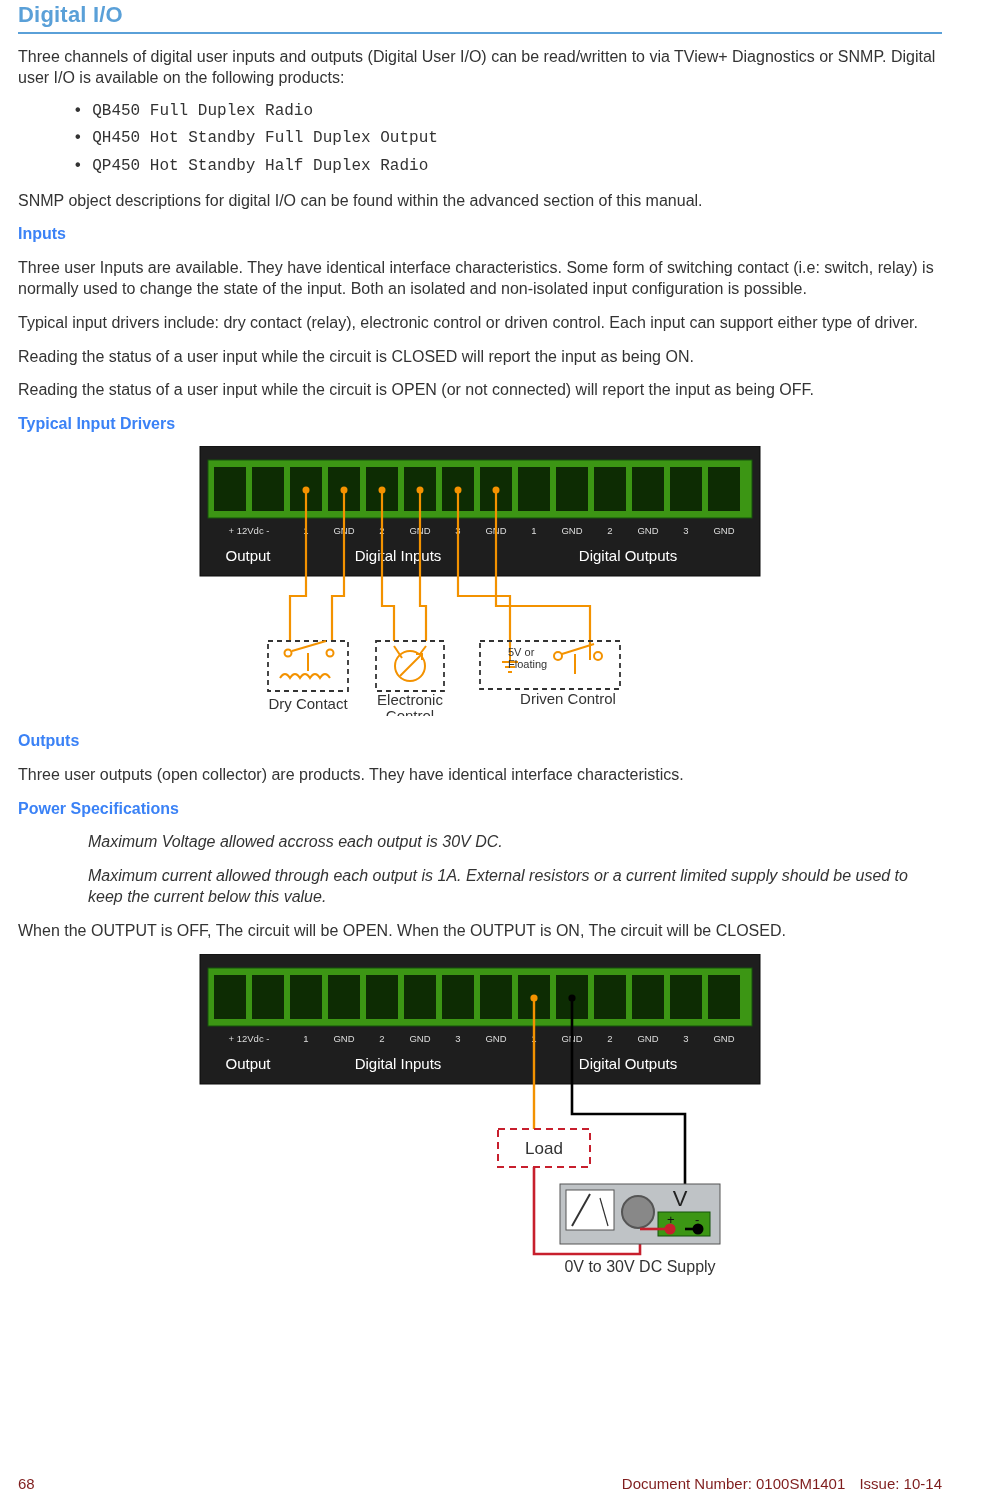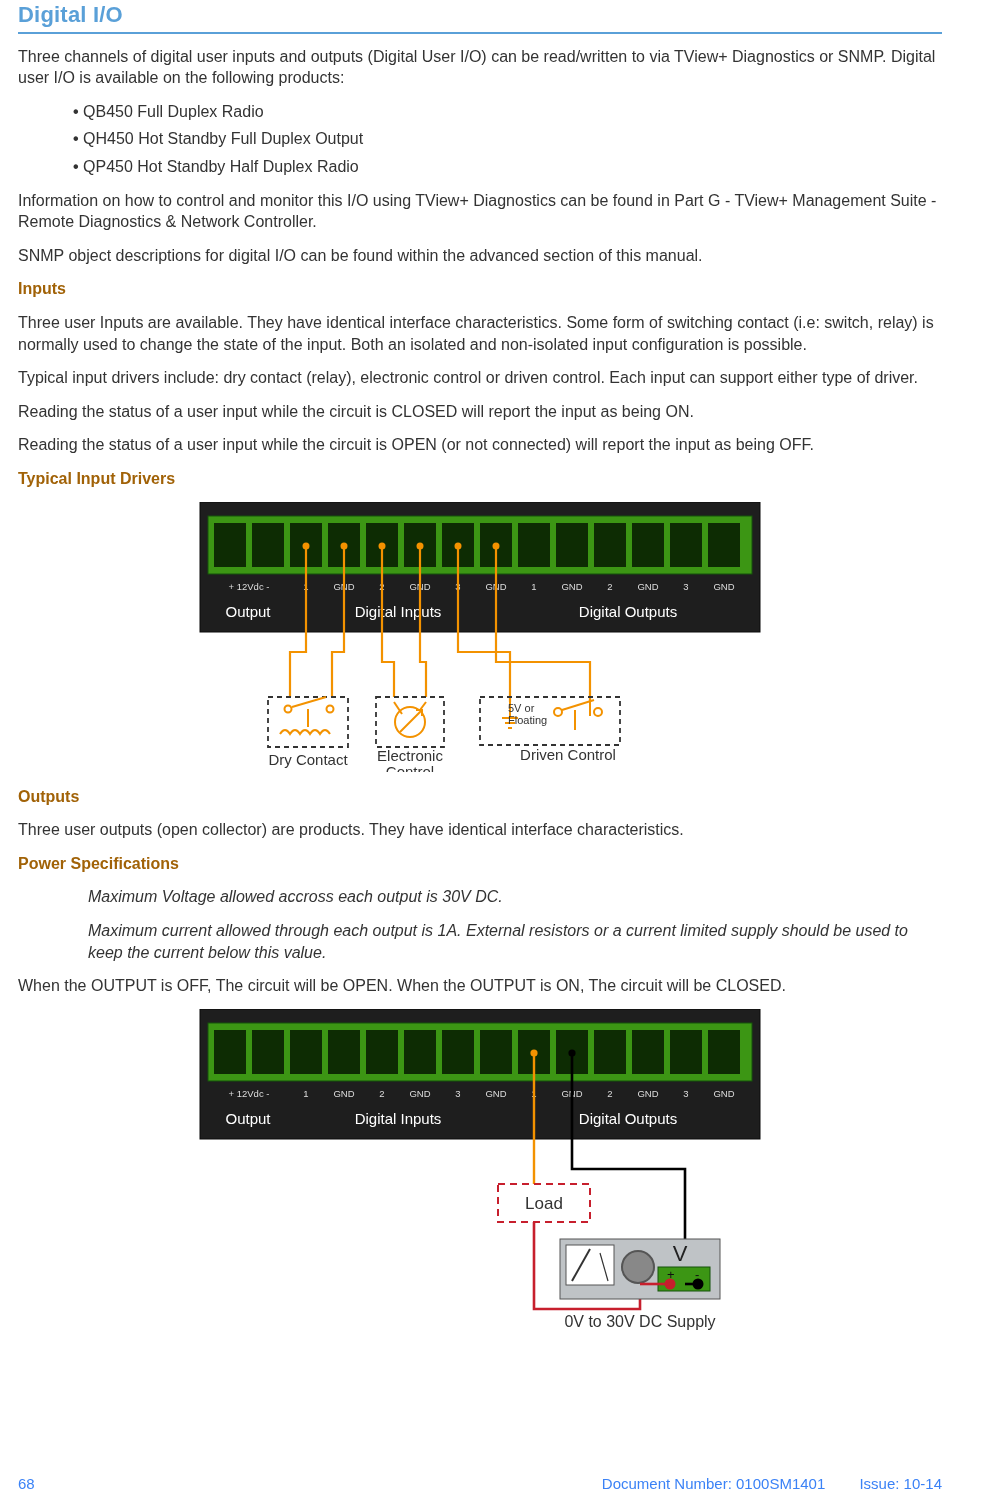--- a/index.html
+++ b/index.html
@@ -23,63 +23,62 @@
   h1.sec {
     font-size: 22px;
     font-weight: 700;
     color: #5aa0d8;
     padding-bottom: 2px;
     border-bottom: 2.5px solid #5aa0d8;
     margin: 0 0 12px 0;
     letter-spacing: .2px;
   }
   p { margin: 0 0 12px 0; }
-  .bold { font-weight: 700; color: #a16207; }
+  .bold { font-weight: 700; color: #3b82f6; }
   ul.bul {
     list-style: none;
     margin: 0 0 12px 0;
     padding: 0 0 0 55px;
   }
-  ul.bul li { margin: 0 0 6px 0; }
+  ul.bul li { margin: 0 0 6px 0; font-family: Liberation Mono, monospace; }
   ul.bul li::before {
     content: "• ";
     font-weight: 700;
   }
   .indent { padding-left: 70px; font-style: italic; }
   .fig-wrap { text-align: right; margin: 6px 0 14px 0; }
 
   .diagram-svg { display: block; margin: 0 auto; }
 
   .footer {
     position: absolute;
     left: 18px;
     right: 18px;
     bottom: 6px;
     display: flex;
     justify-content: space-between;
     font-size: 15px;
-    color: #3b82f6;
-  }
-  .footer .right span { margin-left: 30px; }
+    color: #7f1d1d;
+  }
+  .footer .right span { margin-left: 10px; }
 </style>
 </head>
 <body>
 <div class="page">
 
 <h1 class="sec">Digital I/O</h1>
 
 <p>Three channels of digital user inputs and outputs (Digital User I/O) can be read/written to via TView+ Diagnostics or SNMP. Digital user I/O is available on the following products:</p>
 
 <ul class="bul">
   <li>QB450 Full Duplex Radio</li>
   <li>QH450 Hot Standby Full Duplex Output</li>
   <li>QP450 Hot Standby Half Duplex Radio</li>
 </ul>
 
-<p>Information on how to control and monitor this I/O using TView+ Diagnostics can be found in Part G - TView+ Management Suite - Remote Diagnostics &amp; Network Controller.</p>
 <p>SNMP object descriptions for digital I/O can be found within the advanced section of this manual.</p>
 
 <p class="bold">Inputs</p>
 <p>Three user Inputs are available. They have identical interface characteristics. Some form of switching contact (i.e: switch, relay) is normally used to change the state of the input. Both an isolated and non-isolated input configuration is possible.</p>
 <p>Typical input drivers include: dry contact (relay), electronic control or driven control. Each input can support either type of driver.</p>
 <p>Reading the status of a user input while the circuit is CLOSED will report the input as being ON.</p>
 <p>Reading the status of a user input while the circuit is OPEN (or not connected) will report the input as being OFF.</p>
 
 <p class="bold">Typical Input Drivers</p>
 

